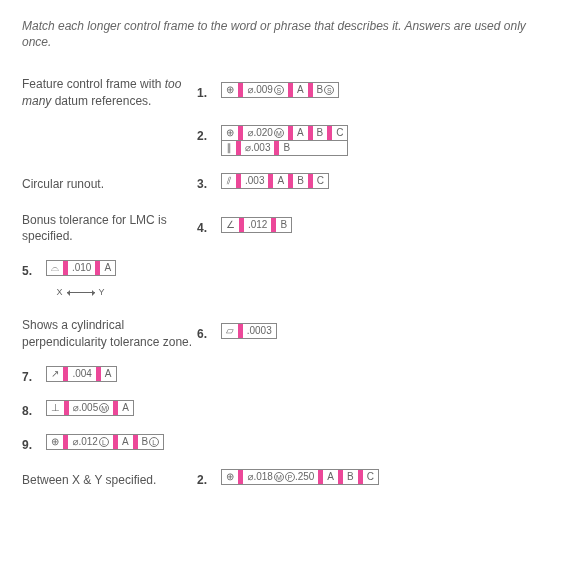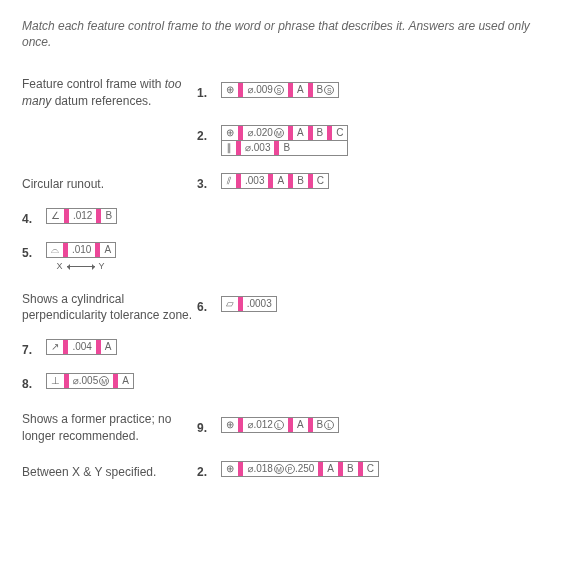--- a/index.html
+++ b/index.html
@@ -70,21 +70,21 @@
     font-size: 7px;
     line-height: 9px;
     text-align: center;
     margin-left: 1px;
     vertical-align: middle;
   }
   .sym { font-size: 10px; }
   .below-label {
     font-size: 9px;
     color: #666;
-    margin-top: 3px;
+    margin-top: 11px;
     text-align: center;
     letter-spacing: 1px;
   }
   .arrow-line {
     display: inline-block;
     width: 28px;
     border-top: 1px solid #666;
     vertical-align: middle;
     position: relative;
   }
@@ -94,21 +94,21 @@
     top: -3px;
     width: 0; height: 0;
     border: 3px solid transparent;
   }
   .arrow-line::before { left: -3px; border-right-color: #666; }
   .arrow-line::after  { right: -3px; border-left-color: #666; }
 </style>
 </head>
 <body>
 
-<div class="instructions">Match each feature control frame to the word or phrase that describes it. Answers are used only once.</div>
+<div class="instructions">Match each longer control frame to the word or phrase that describes it. Answers are used only once.</div>
 
 <div class="match-row">
   <div class="left-col">
     <span>Feature control frame with </span><span class="ital">too many</span><span> datum references.</span>
   </div>
   <div class="right-col">
     <span class="num">1.</span>
     <span class="frame-wrap">
       <span class="fcf">
         <span class="cell">
@@ -170,20 +170,21 @@
         <span class="cell">.003</span>
         <span class="cell">A</span>
         <span class="cell">B</span>
         <span class="cell">C</span>
       </span>
     </span>
   </div>
 </div>
 
 <div class="match-row">
+  <div class="left-col">Bonus tolerance for LMC is specified.</div>
   <div class="right-col">
     <span class="num">4.</span>
     <span class="frame-wrap">
       <span class="fcf">
         <span class="cell">
             <span class="sym">∠</span>
           </span>
         <span class="cell">.012</span>
         <span class="cell">B</span>
       </span>
@@ -249,21 +250,20 @@
             <span>⌀.005</span>
             <span class="circ">M</span>
           </span>
         <span class="cell">A</span>
       </span>
     </span>
   </div>
 </div>
 
 <div class="match-row">
-  <div class="left-col">Shows a former practice; no longer recommended.</div>
   <div class="right-col">
     <span class="num">9.</span>
     <span class="frame-wrap">
       <span class="fcf">
         <span class="cell">
             <span class="sym">⊕</span>
           </span>
         <span class="cell">
             <span>⌀.012</span>
             <span class="circ">L</span>

